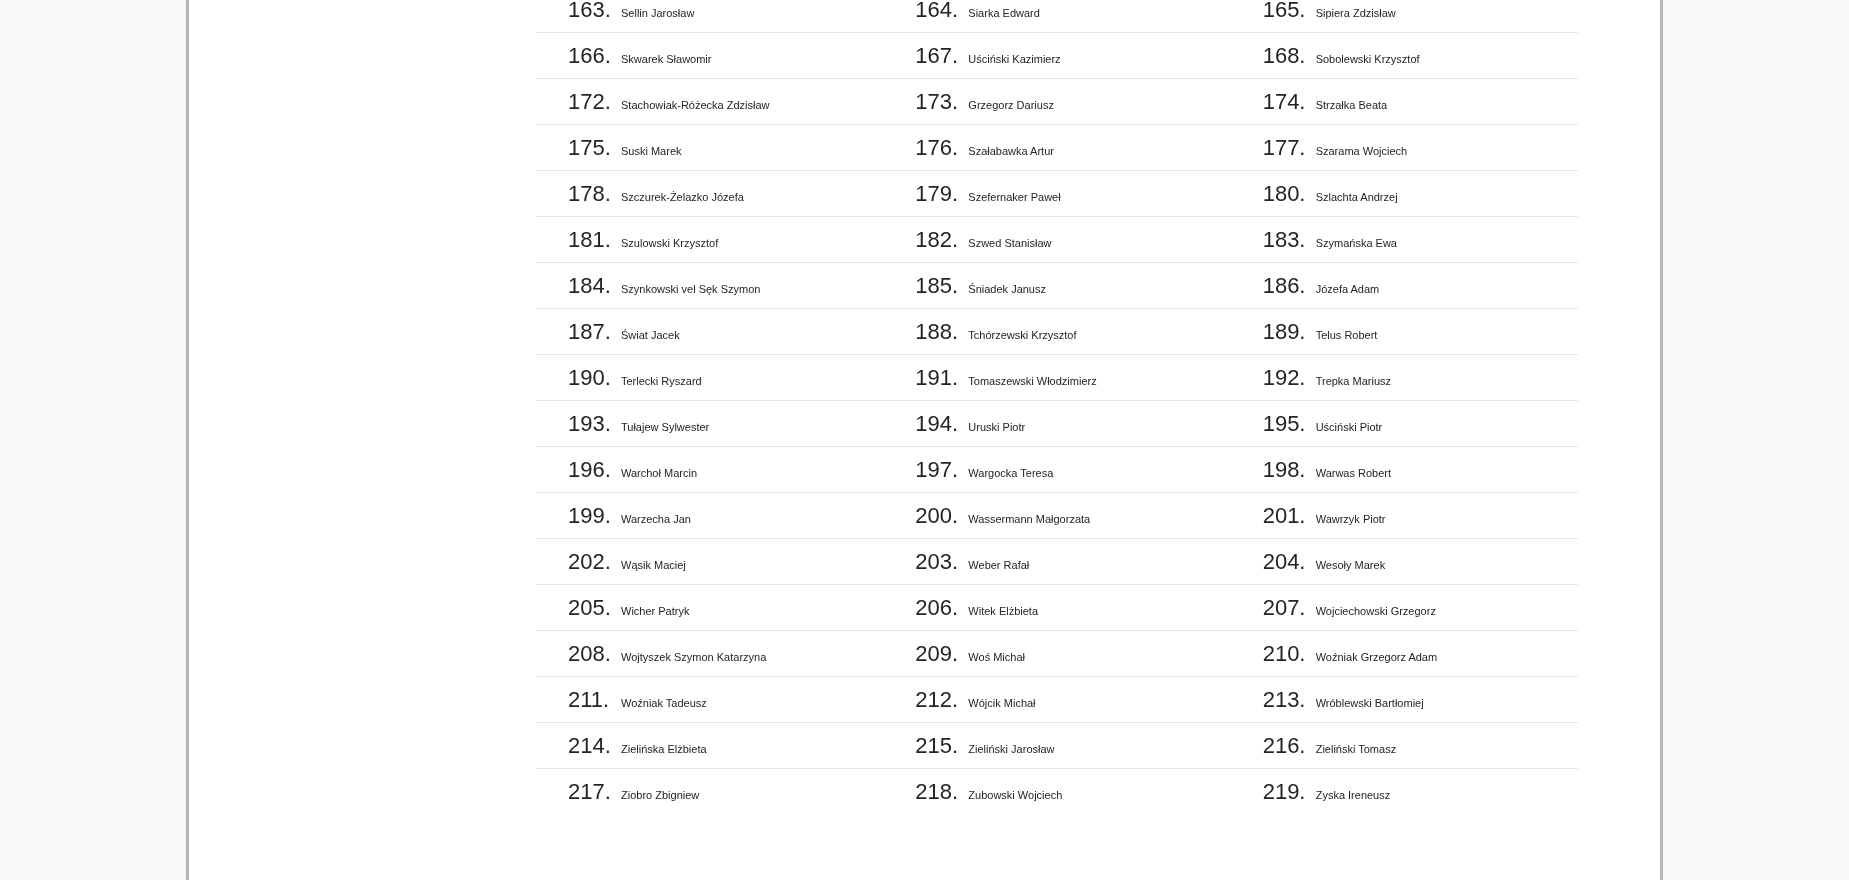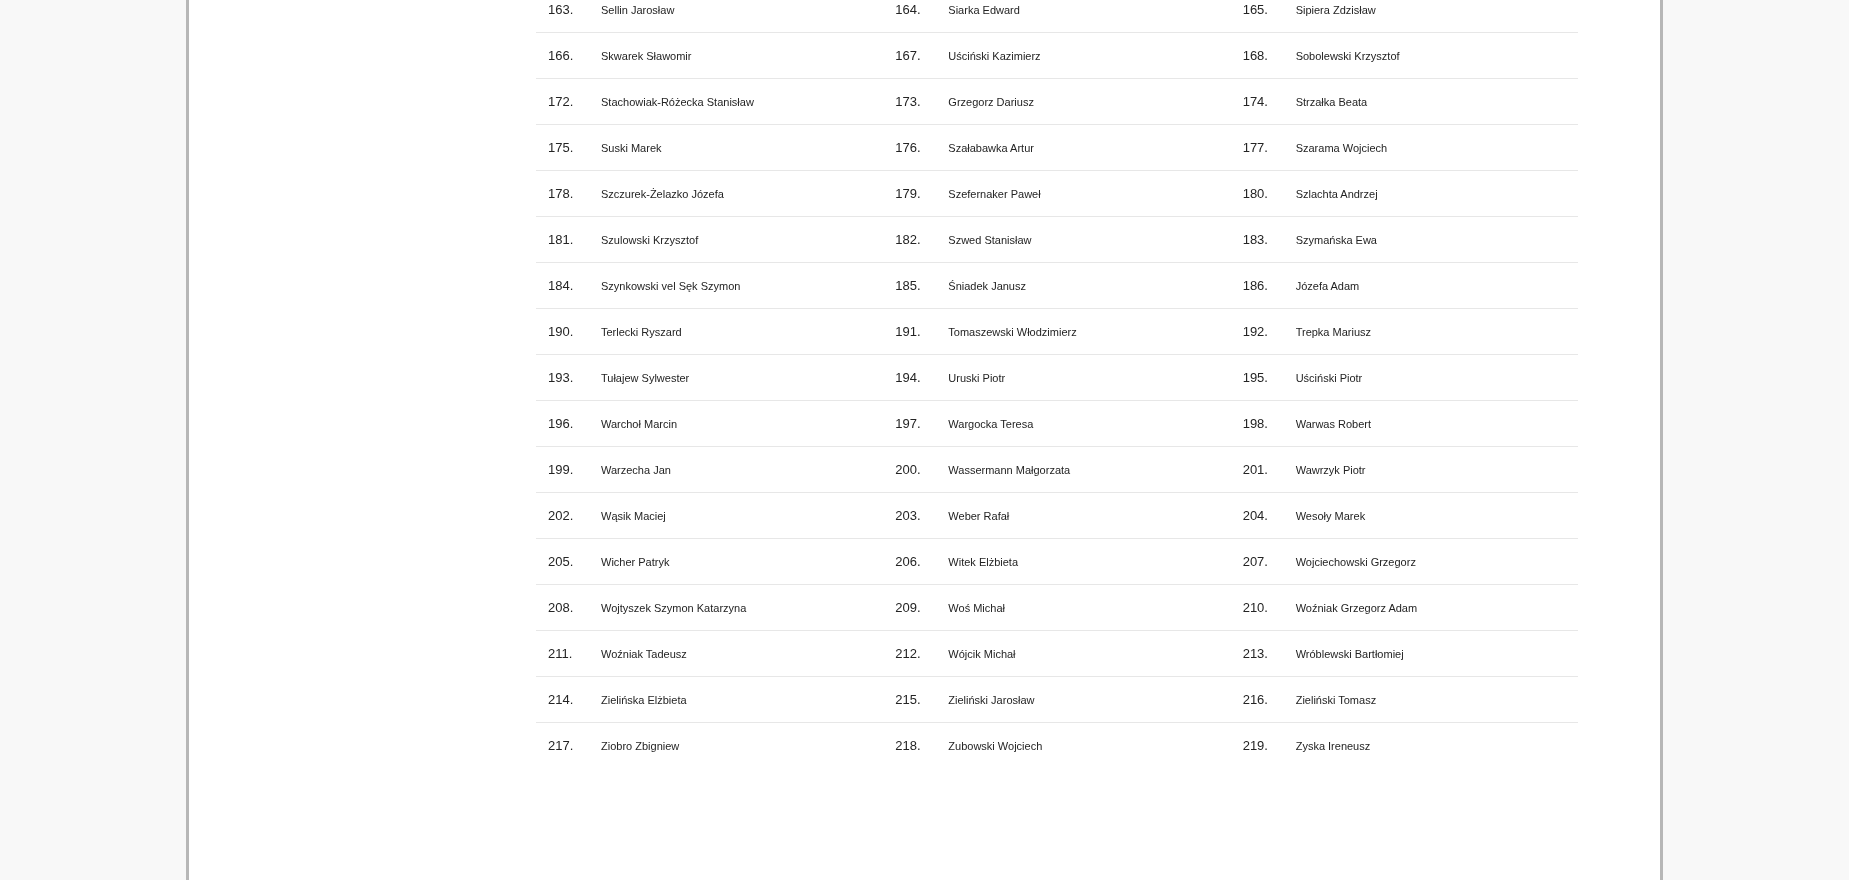--- a/index.html
+++ b/index.html
@@ -40,22 +40,23 @@
     flex:0 0 347.33px;
     box-sizing:border-box;
     padding-left:12px;
     display:flex;
     align-items:baseline;
     white-space:nowrap;
     overflow:hidden;
   }
   .num{
     flex:0 0 53px;
-    font-size:13px;
+    font-size:22px;
     line-height:1;
+    margin-left:20px;
   }
   .name{
     font-size:11px;
     line-height:1;
   }
 </style>
 </head>
 <body>
 
 <div class="margins">
@@ -85,21 +86,21 @@
     <span class="name">Uściński Kazimierz</span>
   </div>
           <div class="cell">
     <span class="num">168.</span>
     <span class="name">Sobolewski Krzysztof</span>
   </div>
         </div>
         <div class="row">
           <div class="cell">
     <span class="num">172.</span>
-    <span class="name">Stachowiak-Różecka Stanisław</span>
+    <span class="name">Stachowiak-Różecka Zdzisław</span>
   </div>
           <div class="cell">
     <span class="num">173.</span>
     <span class="name">Grzegorz Dariusz</span>
   </div>
           <div class="cell">
     <span class="num">174.</span>
     <span class="name">Strzałka Beata</span>
   </div>
         </div>
@@ -150,20 +151,34 @@
     <span class="num">184.</span>
     <span class="name">Szynkowski vel Sęk Szymon</span>
   </div>
           <div class="cell">
     <span class="num">185.</span>
     <span class="name">Śniadek Janusz</span>
   </div>
           <div class="cell">
     <span class="num">186.</span>
     <span class="name">Józefa Adam</span>
+  </div>
+        </div>
+        <div class="row">
+          <div class="cell">
+    <span class="num">187.</span>
+    <span class="name">Świat Jacek</span>
+  </div>
+          <div class="cell">
+    <span class="num">188.</span>
+    <span class="name">Tchórzewski Krzysztof</span>
+  </div>
+          <div class="cell">
+    <span class="num">189.</span>
+    <span class="name">Telus Robert</span>
   </div>
         </div>
         <div class="row">
           <div class="cell">
     <span class="num">190.</span>
     <span class="name">Terlecki Ryszard</span>
   </div>
           <div class="cell">
     <span class="num">191.</span>
     <span class="name">Tomaszewski Włodzimierz</span>

